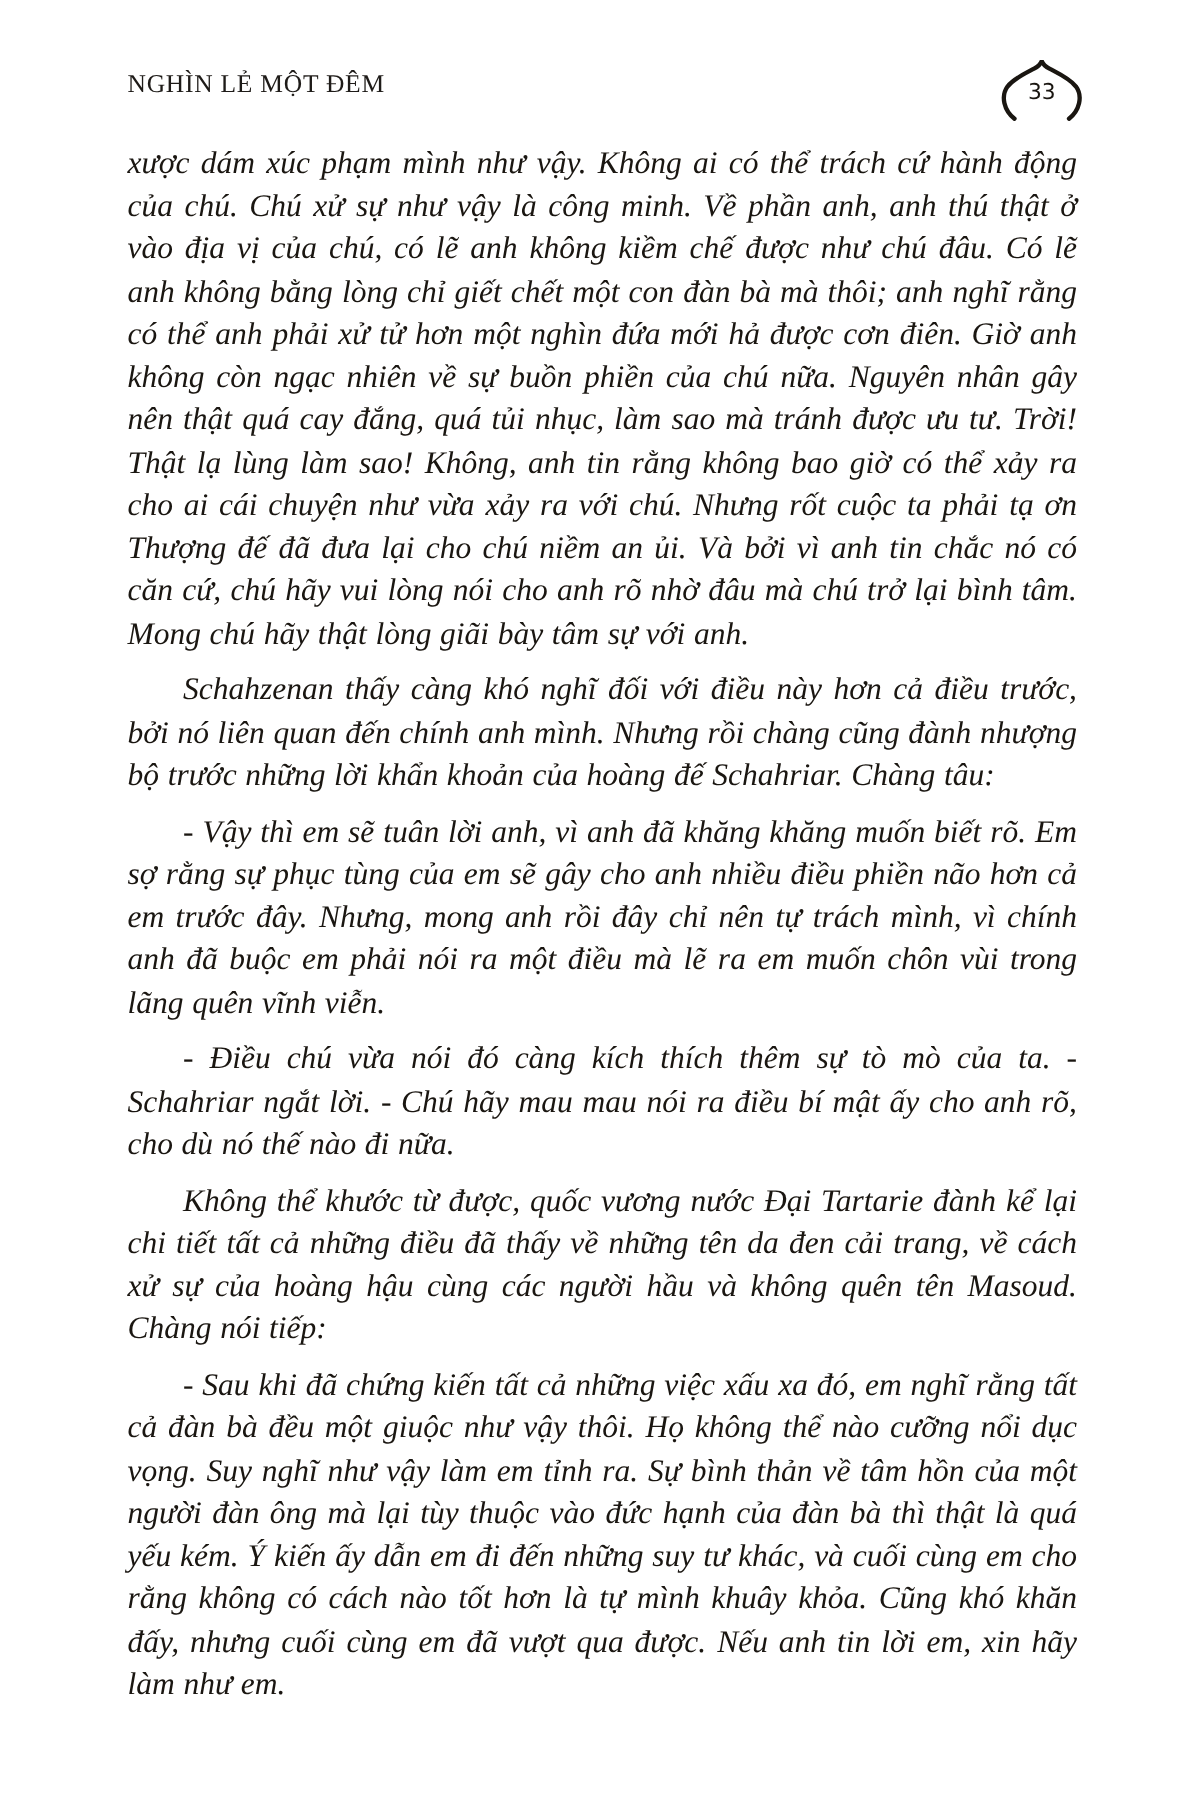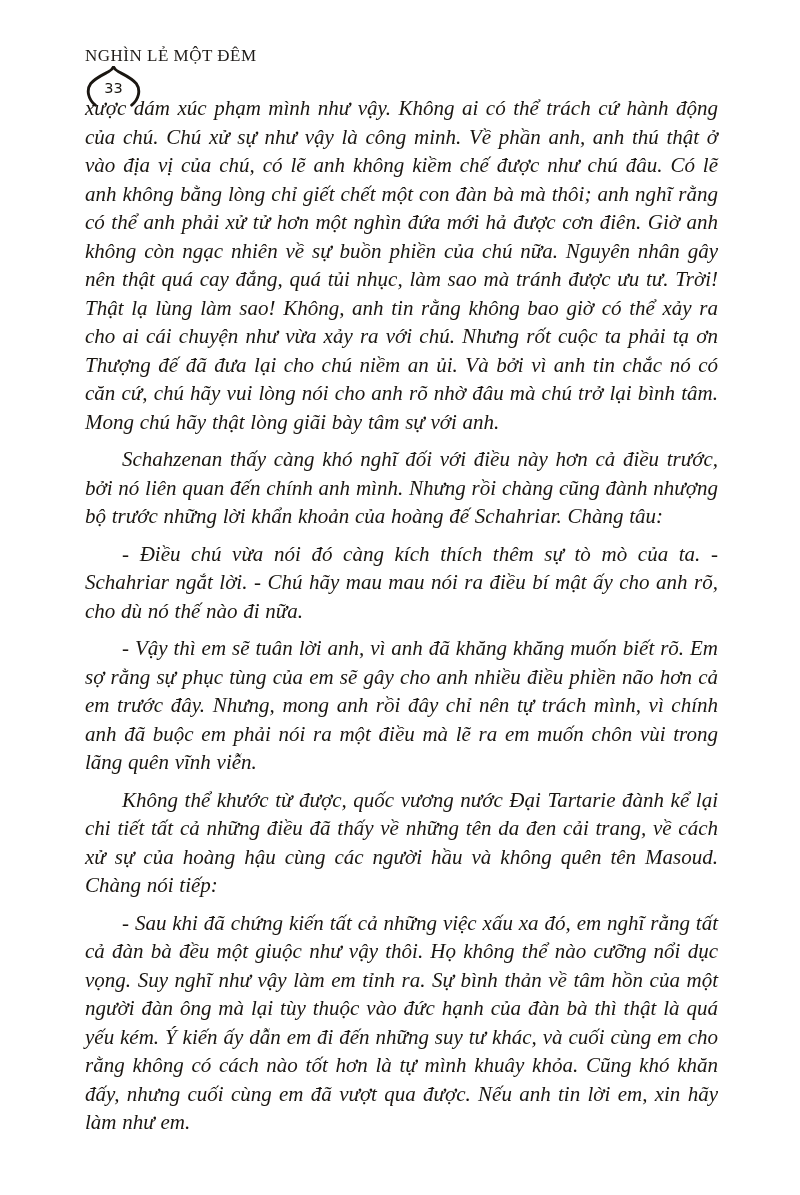--- a/index.html
+++ b/index.html
@@ -13,21 +13,20 @@
     font-family:"Liberation Serif","DejaVu Serif",serif;
     overflow:hidden;
     box-sizing:border-box;
   }
   .running-head {
     position:absolute;
     top:40px; left:85px; right:77px;
     display:flex;
     justify-content:space-between;
     align-items:flex-start;
-    flex-direction:column;
   }
   .running-title {
     font-size:17px;
     letter-spacing:0.5px;
     color:#1e1b18;
     padding-top:6px;
     font-style:normal;
   }
   .folio {
     position:relative;
@@ -80,20 +79,20 @@
                  C 59.5 26, 57 36, 49.5 42" fill="none" stroke="#1a1611" stroke-width="3.1" stroke-linecap="round"></path>
       </svg>
       <span class="num">33</span>
     </span>
   </header>
 
   <main class="body-text">
     <div id="paragraphs">
         <p class="para no-indent">xược dám xúc phạm mình như vậy. Không ai có thể trách cứ hành động của chú. Chú xử sự như vậy là công minh. Về phần anh, anh thú thật ở vào địa vị của chú, có lẽ anh không kiềm chế được như chú đâu. Có lẽ anh không bằng lòng chỉ giết chết một con đàn bà mà thôi; anh nghĩ rằng có thể anh phải xử tử hơn một nghìn đứa mới hả được cơn điên. Giờ anh không còn ngạc nhiên về sự buồn phiền của chú nữa. Nguyên nhân gây nên thật quá cay đắng, quá tủi nhục, làm sao mà tránh được ưu tư. Trời! Thật lạ lùng làm sao! Không, anh tin rằng không bao giờ có thể xảy ra cho ai cái chuyện như vừa xảy ra với chú. Nhưng rốt cuộc ta phải tạ ơn Thượng đế đã đưa lại cho chú niềm an ủi. Và bởi vì anh tin chắc nó có căn cứ, chú hãy vui lòng nói cho anh rõ nhờ đâu mà chú trở lại bình tâm. Mong chú hãy thật lòng giãi bày tâm sự với anh.</p>
         <p class="para">Schahzenan thấy càng khó nghĩ đối với điều này hơn cả điều trước, bởi nó liên quan đến chính anh mình. Nhưng rồi chàng cũng đành nhượng bộ trước những lời khẩn khoản của hoàng đế Schahriar. Chàng tâu:</p>
+        <p class="para">- Vậy thì em sẽ tuân lời anh, vì anh đã khăng khăng muốn biết rõ. Em sợ rằng sự phục tùng của em sẽ gây cho anh nhiều điều phiền não hơn cả em trước đây. Nhưng, mong anh rồi đây chỉ nên tự trách mình, vì chính anh đã buộc em phải nói ra một điều mà lẽ ra em muốn chôn vùi trong lãng quên vĩnh viễn.</p>
         <p class="para">- Điều chú vừa nói đó càng kích thích thêm sự tò mò của ta. - Schahriar ngắt lời. - Chú hãy mau mau nói ra điều bí mật ấy cho anh rõ, cho dù nó thế nào đi nữa.</p>
-        <p class="para">- Vậy thì em sẽ tuân lời anh, vì anh đã khăng khăng muốn biết rõ. Em sợ rằng sự phục tùng của em sẽ gây cho anh nhiều điều phiền não hơn cả em trước đây. Nhưng, mong anh rồi đây chỉ nên tự trách mình, vì chính anh đã buộc em phải nói ra một điều mà lẽ ra em muốn chôn vùi trong lãng quên vĩnh viễn.</p>
         <p class="para">Không thể khước từ được, quốc vương nước Đại Tartarie đành kể lại chi tiết tất cả những điều đã thấy về những tên da đen cải trang, về cách xử sự của hoàng hậu cùng các người hầu và không quên tên Masoud. Chàng nói tiếp:</p>
         <p class="para">- Sau khi đã chứng kiến tất cả những việc xấu xa đó, em nghĩ rằng tất cả đàn bà đều một giuộc như vậy thôi. Họ không thể nào cưỡng nổi dục vọng. Suy nghĩ như vậy làm em tỉnh ra. Sự bình thản về tâm hồn của một người đàn ông mà lại tùy thuộc vào đức hạnh của đàn bà thì thật là quá yếu kém. Ý kiến ấy dẫn em đi đến những suy tư khác, và cuối cùng em cho rằng không có cách nào tốt hơn là tự mình khuây khỏa. Cũng khó khăn đấy, nhưng cuối cùng em đã vượt qua được. Nếu anh tin lời em, xin hãy làm như em.</p>
       </div>
   </main>
 
 </div>
 
 </body></html>

